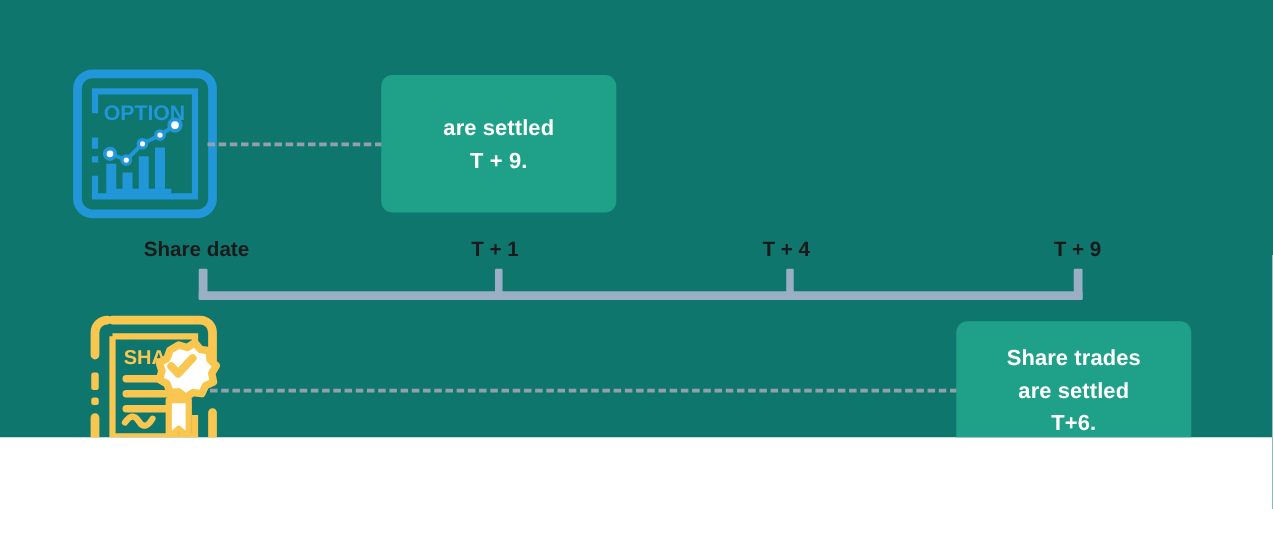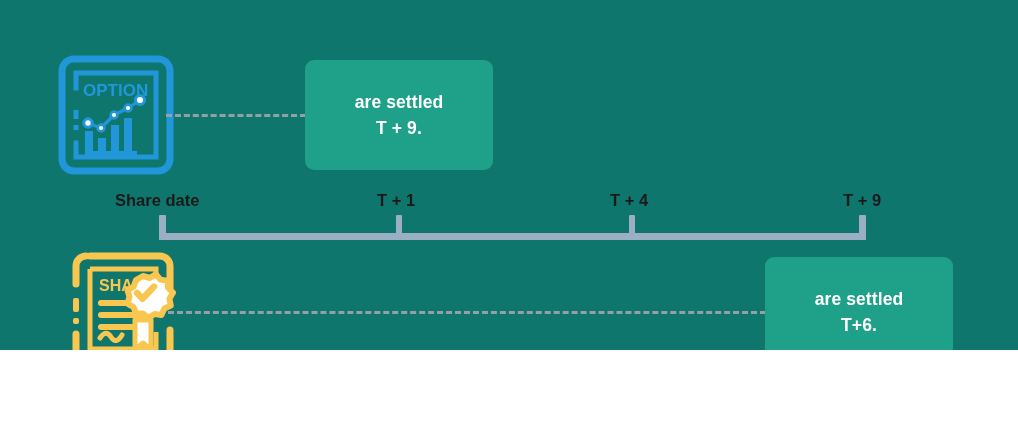--- a/index.html
+++ b/index.html
@@ -161,17 +161,18 @@
                l-3.6 6.1 l1.4 6.9 l-6.4 2.9 l-3.0 6.4 l-7.0 -0.8 l-5.9 3.8
                l-5.5 -4.4 l-7.0 0.2 l-2.4 -6.6 l-6.1 -3.5 l2.0 -6.7 l-2.0 -6.7
                l6.1 -3.5 l2.4 -6.6 Z" fill="#ffffff" stroke="#f9c74f" stroke-width="6" stroke-linejoin="round"></path>
       <path d="M77 41 l5.5 5.8 l11.5 -12.2" fill="none" stroke="#f9c74f" stroke-width="6.5" stroke-linecap="round" stroke-linejoin="round"></path>
     </svg>
   </div>
 
   <div class="dash-line" style="left:168px; top:311px; width:598px;"></div>
 
   <div class="callout" style="left:765px; top:257px; width:188px; height:110px;">
+    <span class="ln">Share trades</span>
     <span class="ln">are settled</span>
     <span class="ln">T+6.</span>
   </div>
 
 </div>
 
 </body></html>

